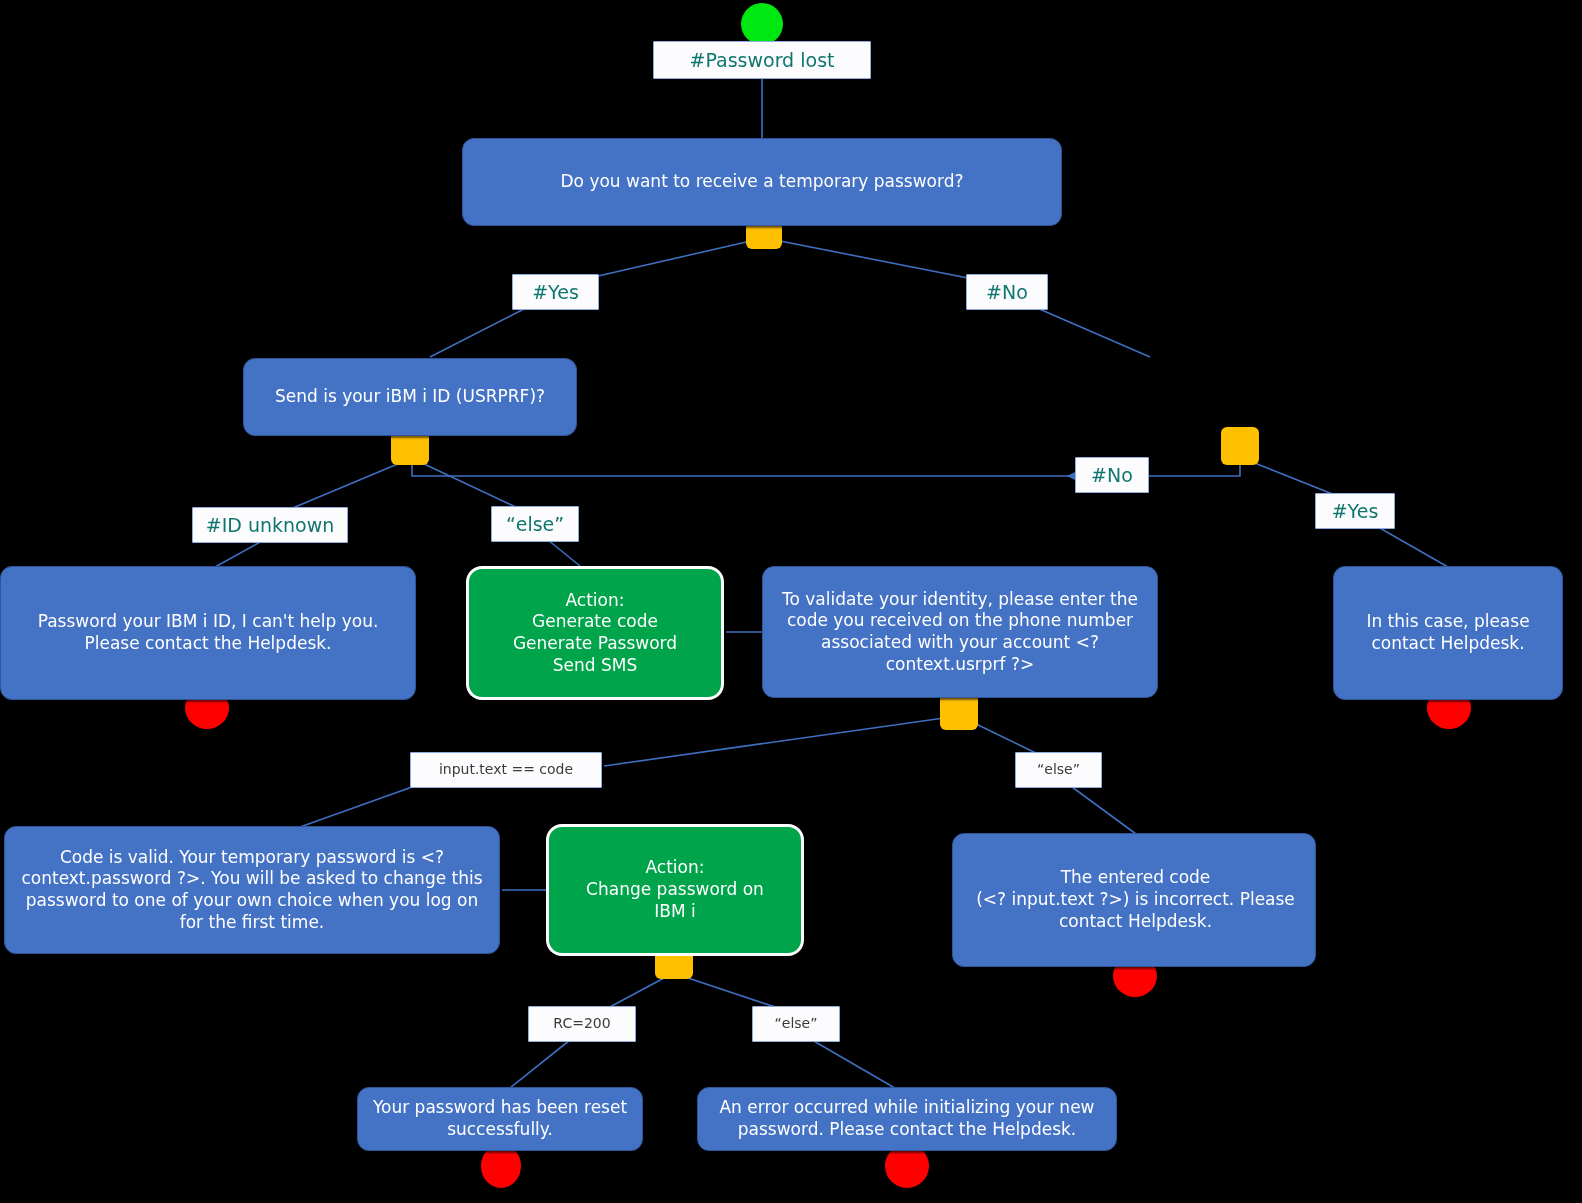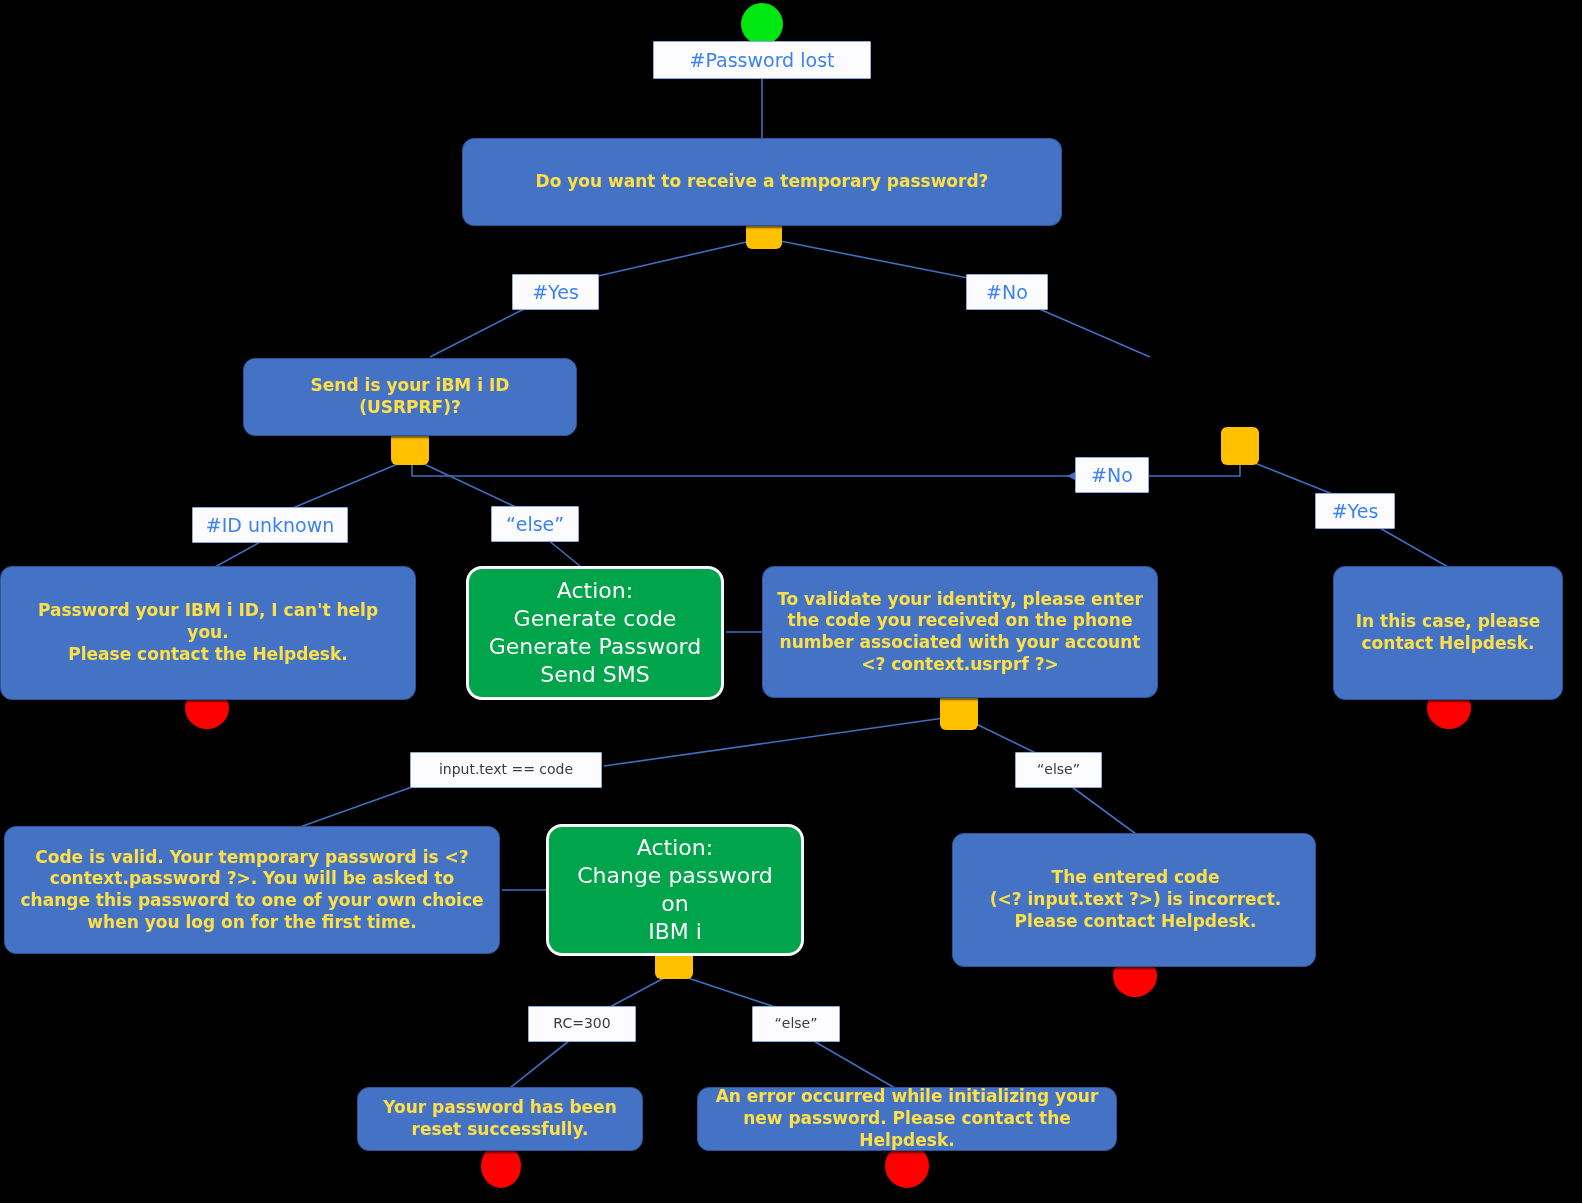--- a/index.html
+++ b/index.html
@@ -32,41 +32,40 @@
     justify-content: center;
     text-align: center;
     line-height: 1.28;
     white-space: pre-line;
   }
 
   .node-msg {                     
     background: #4472C4;
     border: 1px solid #2f5597;
     border-radius: 12px;
-    color: #fde047;
+    color: #ffffff;
     font-size: 17px;
     padding: 6px 14px;
     box-shadow: 0 2px 2px rgba(0,0,0,0.55);
-    font-weight: bold;
   }
 
   .node-action {                  
     background: #00A44B;
     border: 3px solid #ffffff;
     border-radius: 16px;
     color: #ffffff;
-    font-size: 22px;
+    font-size: 17px;
     padding: 6px 12px;
   }
 
   .node-intent {                  
     background: #FCFCFE;
     border: 1px solid #8FAADC;
     border-radius: 1px;
-    color: #3b82f6;
+    color: #0f766e;
     font-size: 19px;
     padding: 11px 10px;
   }
 
   .node-cond {                    
     background: #FCFCFE;
     border: 1px solid #8FAADC;
     border-radius: 1px;
     color: #3B3B3B;
     font-size: 14px;
@@ -186,19 +185,19 @@
   <div class="node node-cond" style="left:410px; top:752px; width:192px; height:36px;">input.text == code</div>
   <div class="node node-cond" style="left:1015px; top:752px; width:87px; height:36px;">“else”</div>
 
   <div class="node node-msg" style="left:4px; top:826px; width:496px; height:128px;">Code is valid. Your temporary password is &lt;? context.password ?&gt;. You will be asked to change this password to one of your own choice when you log on for the first time.</div>
   <div class="node node-action" style="left:546px; top:824px; width:258px; height:132px;">Action:
 Change password on
 IBM i</div>
   <div class="node node-msg" style="left:952px; top:833px; width:364px; height:134px;padding-left:17px;">The entered code
 (&lt;? input.text ?&gt;) is incorrect. Please contact Helpdesk.</div>
 
-  <div class="node node-cond" style="left:528px; top:1006px; width:108px; height:36px;">RC=300</div>
+  <div class="node node-cond" style="left:528px; top:1006px; width:108px; height:36px;">RC=200</div>
   <div class="node node-cond" style="left:752px; top:1006px; width:88px; height:36px;">“else”</div>
 
   <div class="node node-msg" style="left:357px; top:1087px; width:286px; height:64px;">Your password has been reset successfully.</div>
   <div class="node node-msg" style="left:697px; top:1087px; width:420px; height:64px;">An error occurred while initializing your new password. Please contact the Helpdesk.</div>
 
 </div>
 
 </body></html>

